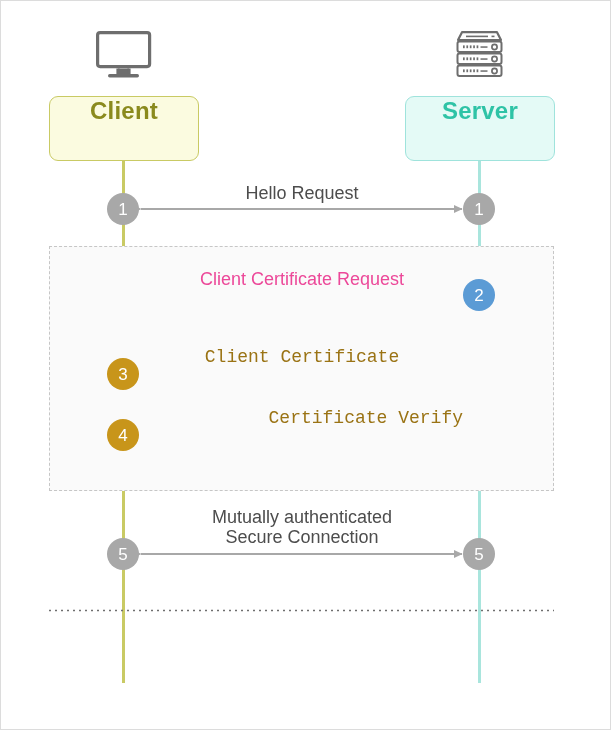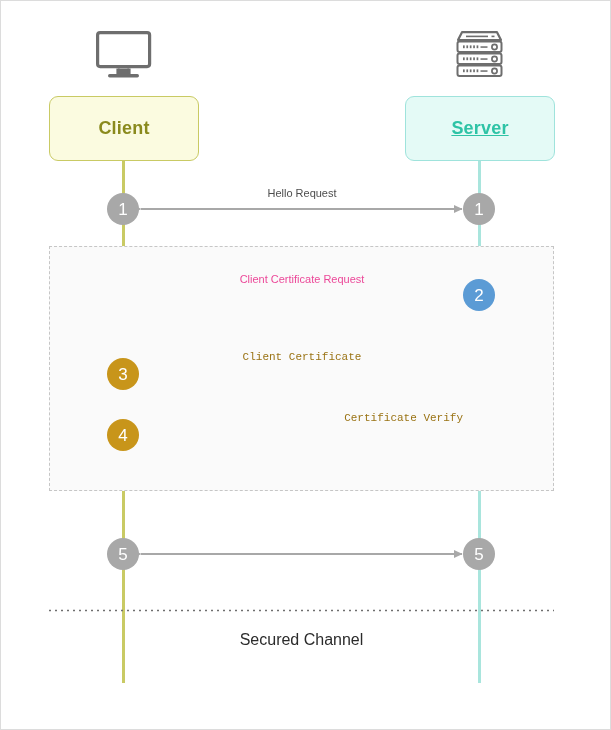--- a/index.html
+++ b/index.html
@@ -25,38 +25,37 @@
     top: 0;
     width: 611px;
     height: 730px;
   }
   
   .actor-box {
     position: absolute;
     box-sizing: border-box;
     border-radius: 9px;
     display: flex;
-    align-items: center;
+    align-items: flex-start;
     justify-content: center;
-    font-size: 18px;
+    font-size: 24px;
     font-weight: bold;
     letter-spacing: 0.2px;
   }
   #client-box {
     left: 48px;  top: 95px;  width: 150px; height: 65px;
     background: #fbfbe0;
     border: 1.4px solid #c9ca64;
     color: #8a8a1d;
   }
   #server-box {
     left: 404px; top: 95px;  width: 150px; height: 65px;
     background: #e4faf6;
     border: 1.4px solid #9fe3dc;
     color: #2ec3a6;
-    text-decoration: underline;
   }
   
   #dashed-region {
     position: absolute;
     left: 48px;  top: 245px;  width: 505px; height: 245px;
     box-sizing: border-box;
     border: 1px dashed #c6c6c6;
     background: #fafafa;
   }
   
@@ -73,21 +72,21 @@
     font-weight: normal;
     line-height: 1;
   }
   .c-gray  { background: #a8a8a8; }
   .c-blue  { background: #5b9bd5; }
   .c-gold  { background: #c8951a; }
   
   .msg-label {
     position: absolute;
     text-align: center;
-    font-size: 11px;
+    font-size: 18px;
     line-height: 20px;
     white-space: pre-line;
   }
   .lbl-gray { color: #4d4d4d; }
   .lbl-blue { color: #ec4899; }
   .lbl-gold { color: #9a7314; font-family: Liberation Mono, monospace; }
   #secured-channel-label {
     position: absolute;
     left: 48px;  top: 630px;  width: 505px;
     text-align: center;
@@ -206,16 +205,17 @@
   </div>
 
   <div class="msg-label lbl-gray" style="left:140px; top:182px; width:322px;">Hello Request</div>
 
   <div class="msg-label lbl-blue" style="left:140px; top:268px; width:322px;">Client Certificate Request</div>
 
   <div class="msg-label lbl-gold" style="left:140px; top:346px; width:322px;">Client Certificate</div>
 
   <div class="msg-label lbl-gold" style="left:140px; top:407px; width:322px;text-align:right;">Certificate Verify</div>
 
-
-  <div id="secured-channel-label">Secured Channel</div>
+  <div class="msg-label lbl-gray" style="left:140px; top:506px; width:322px;">Mutually authenticated
+Secure Connection</div>
+
 
 </div>
 
 </body></html>

